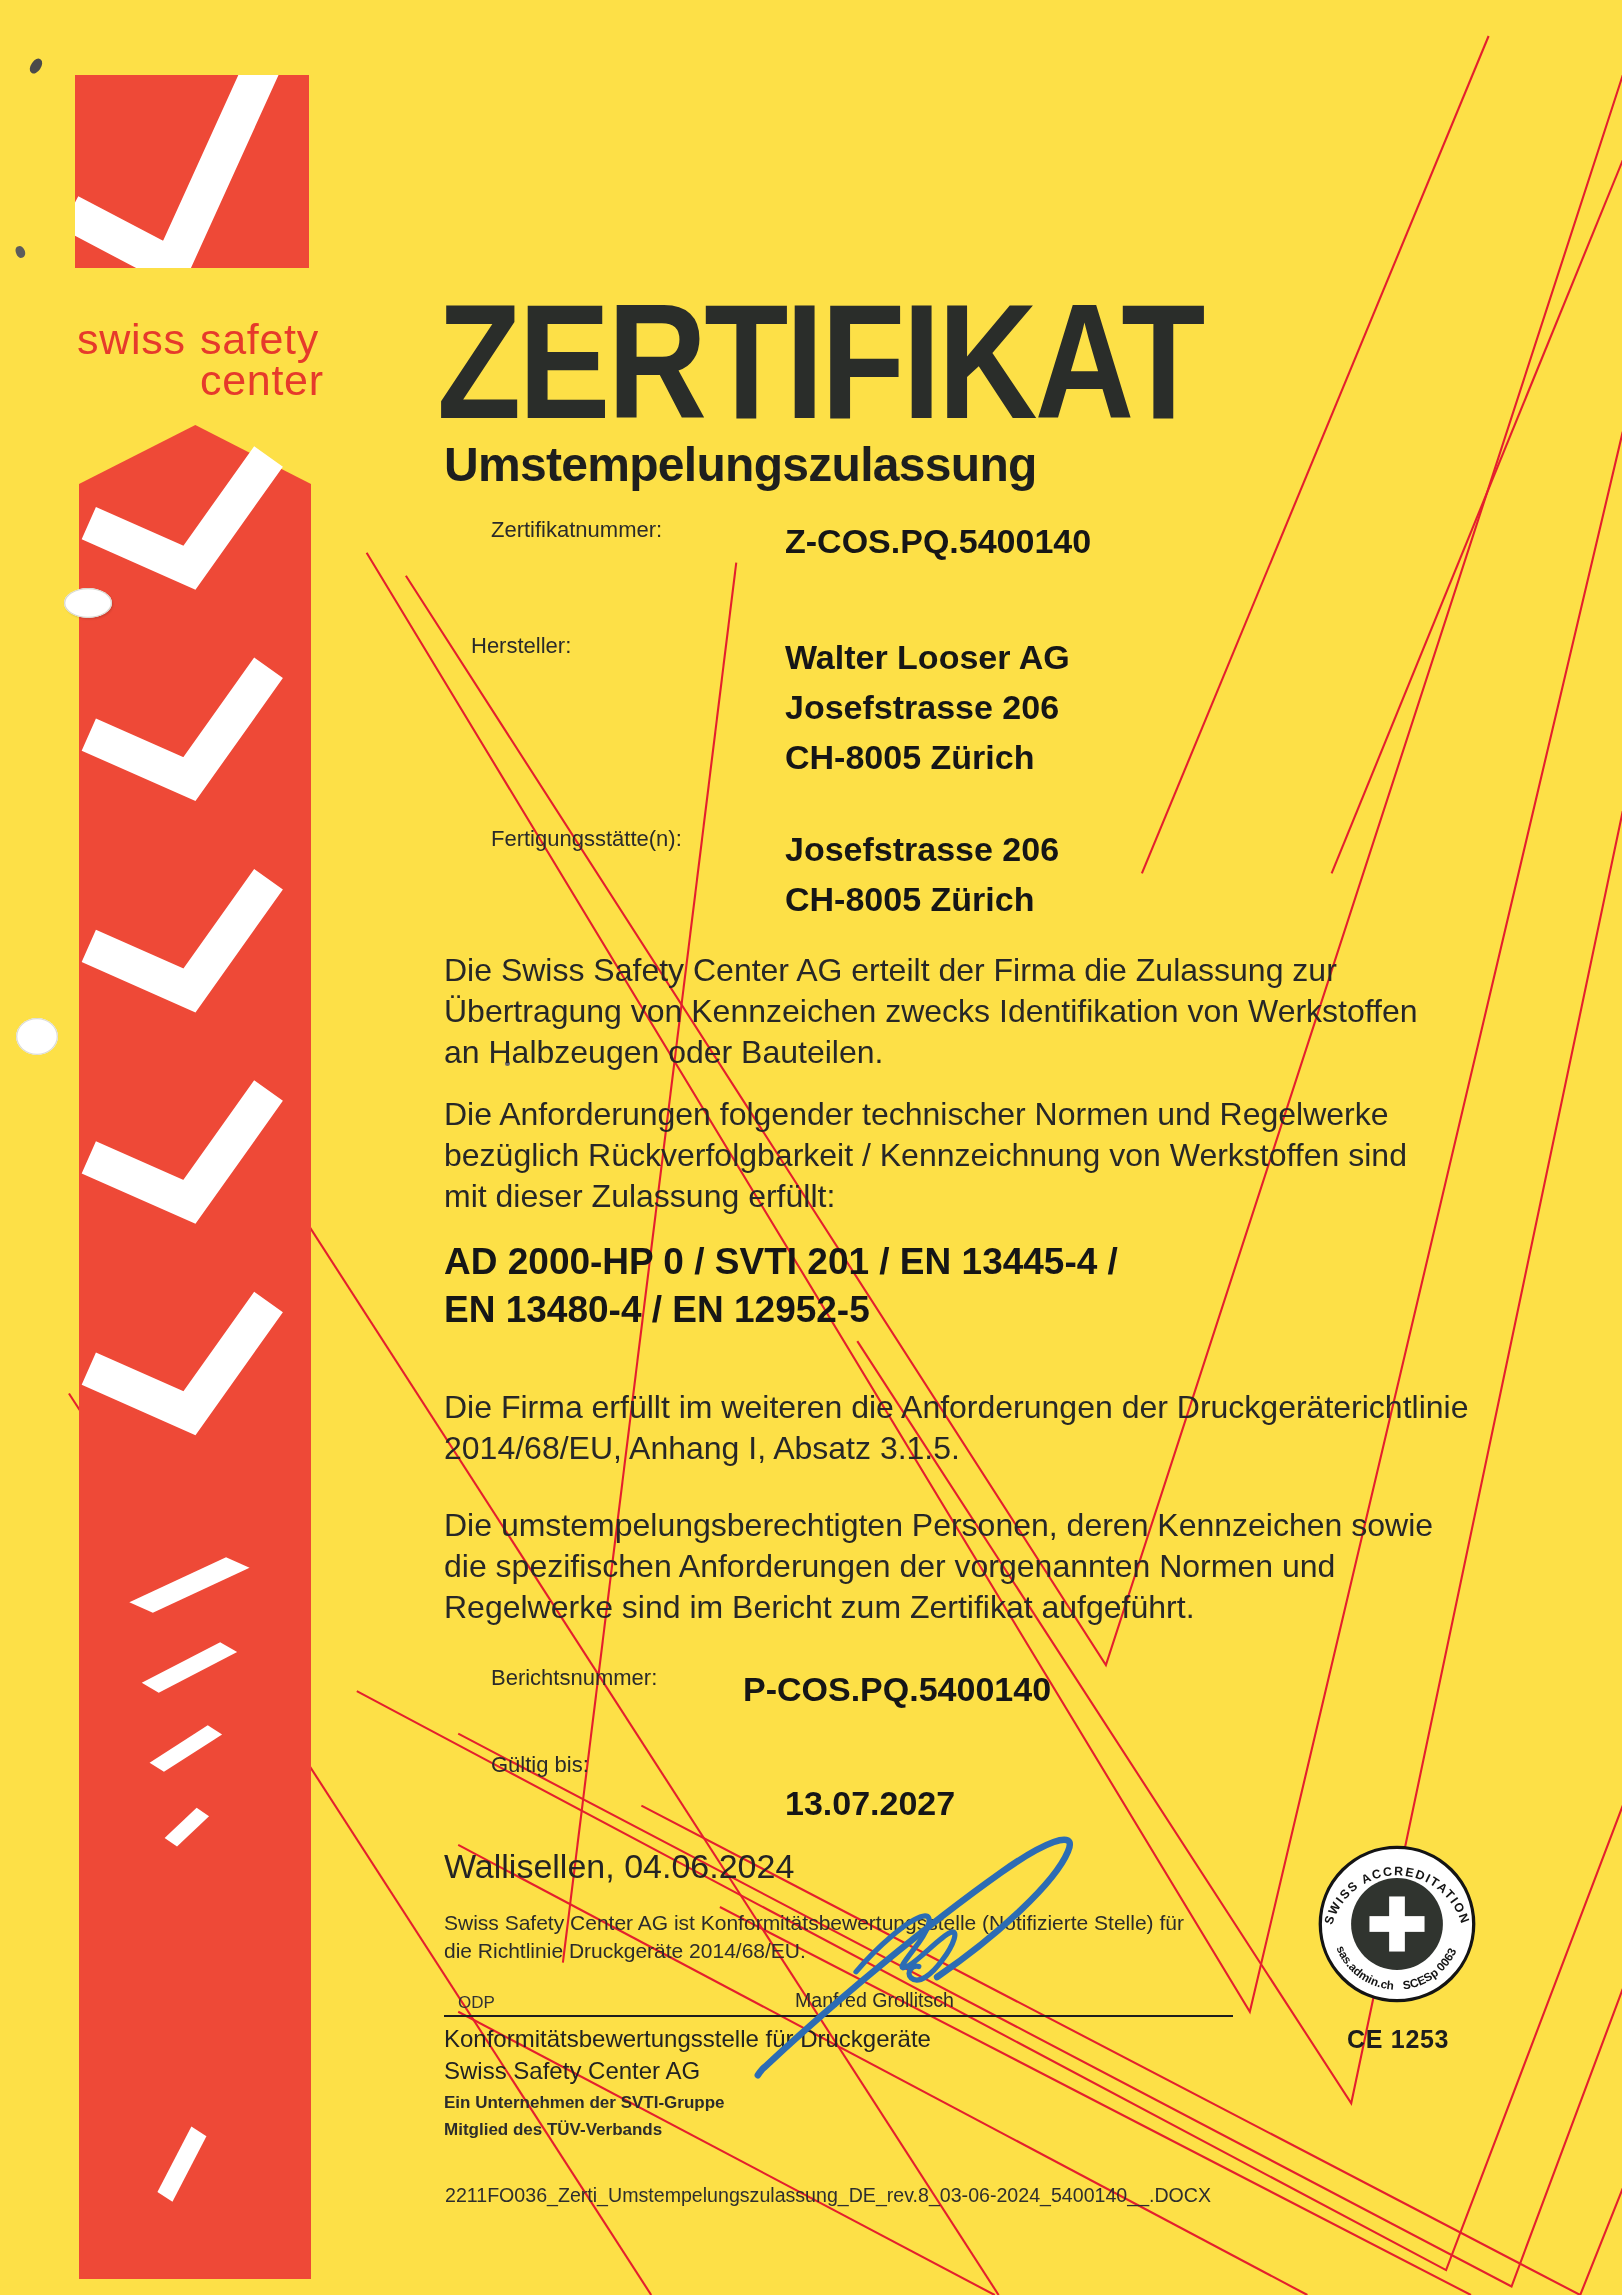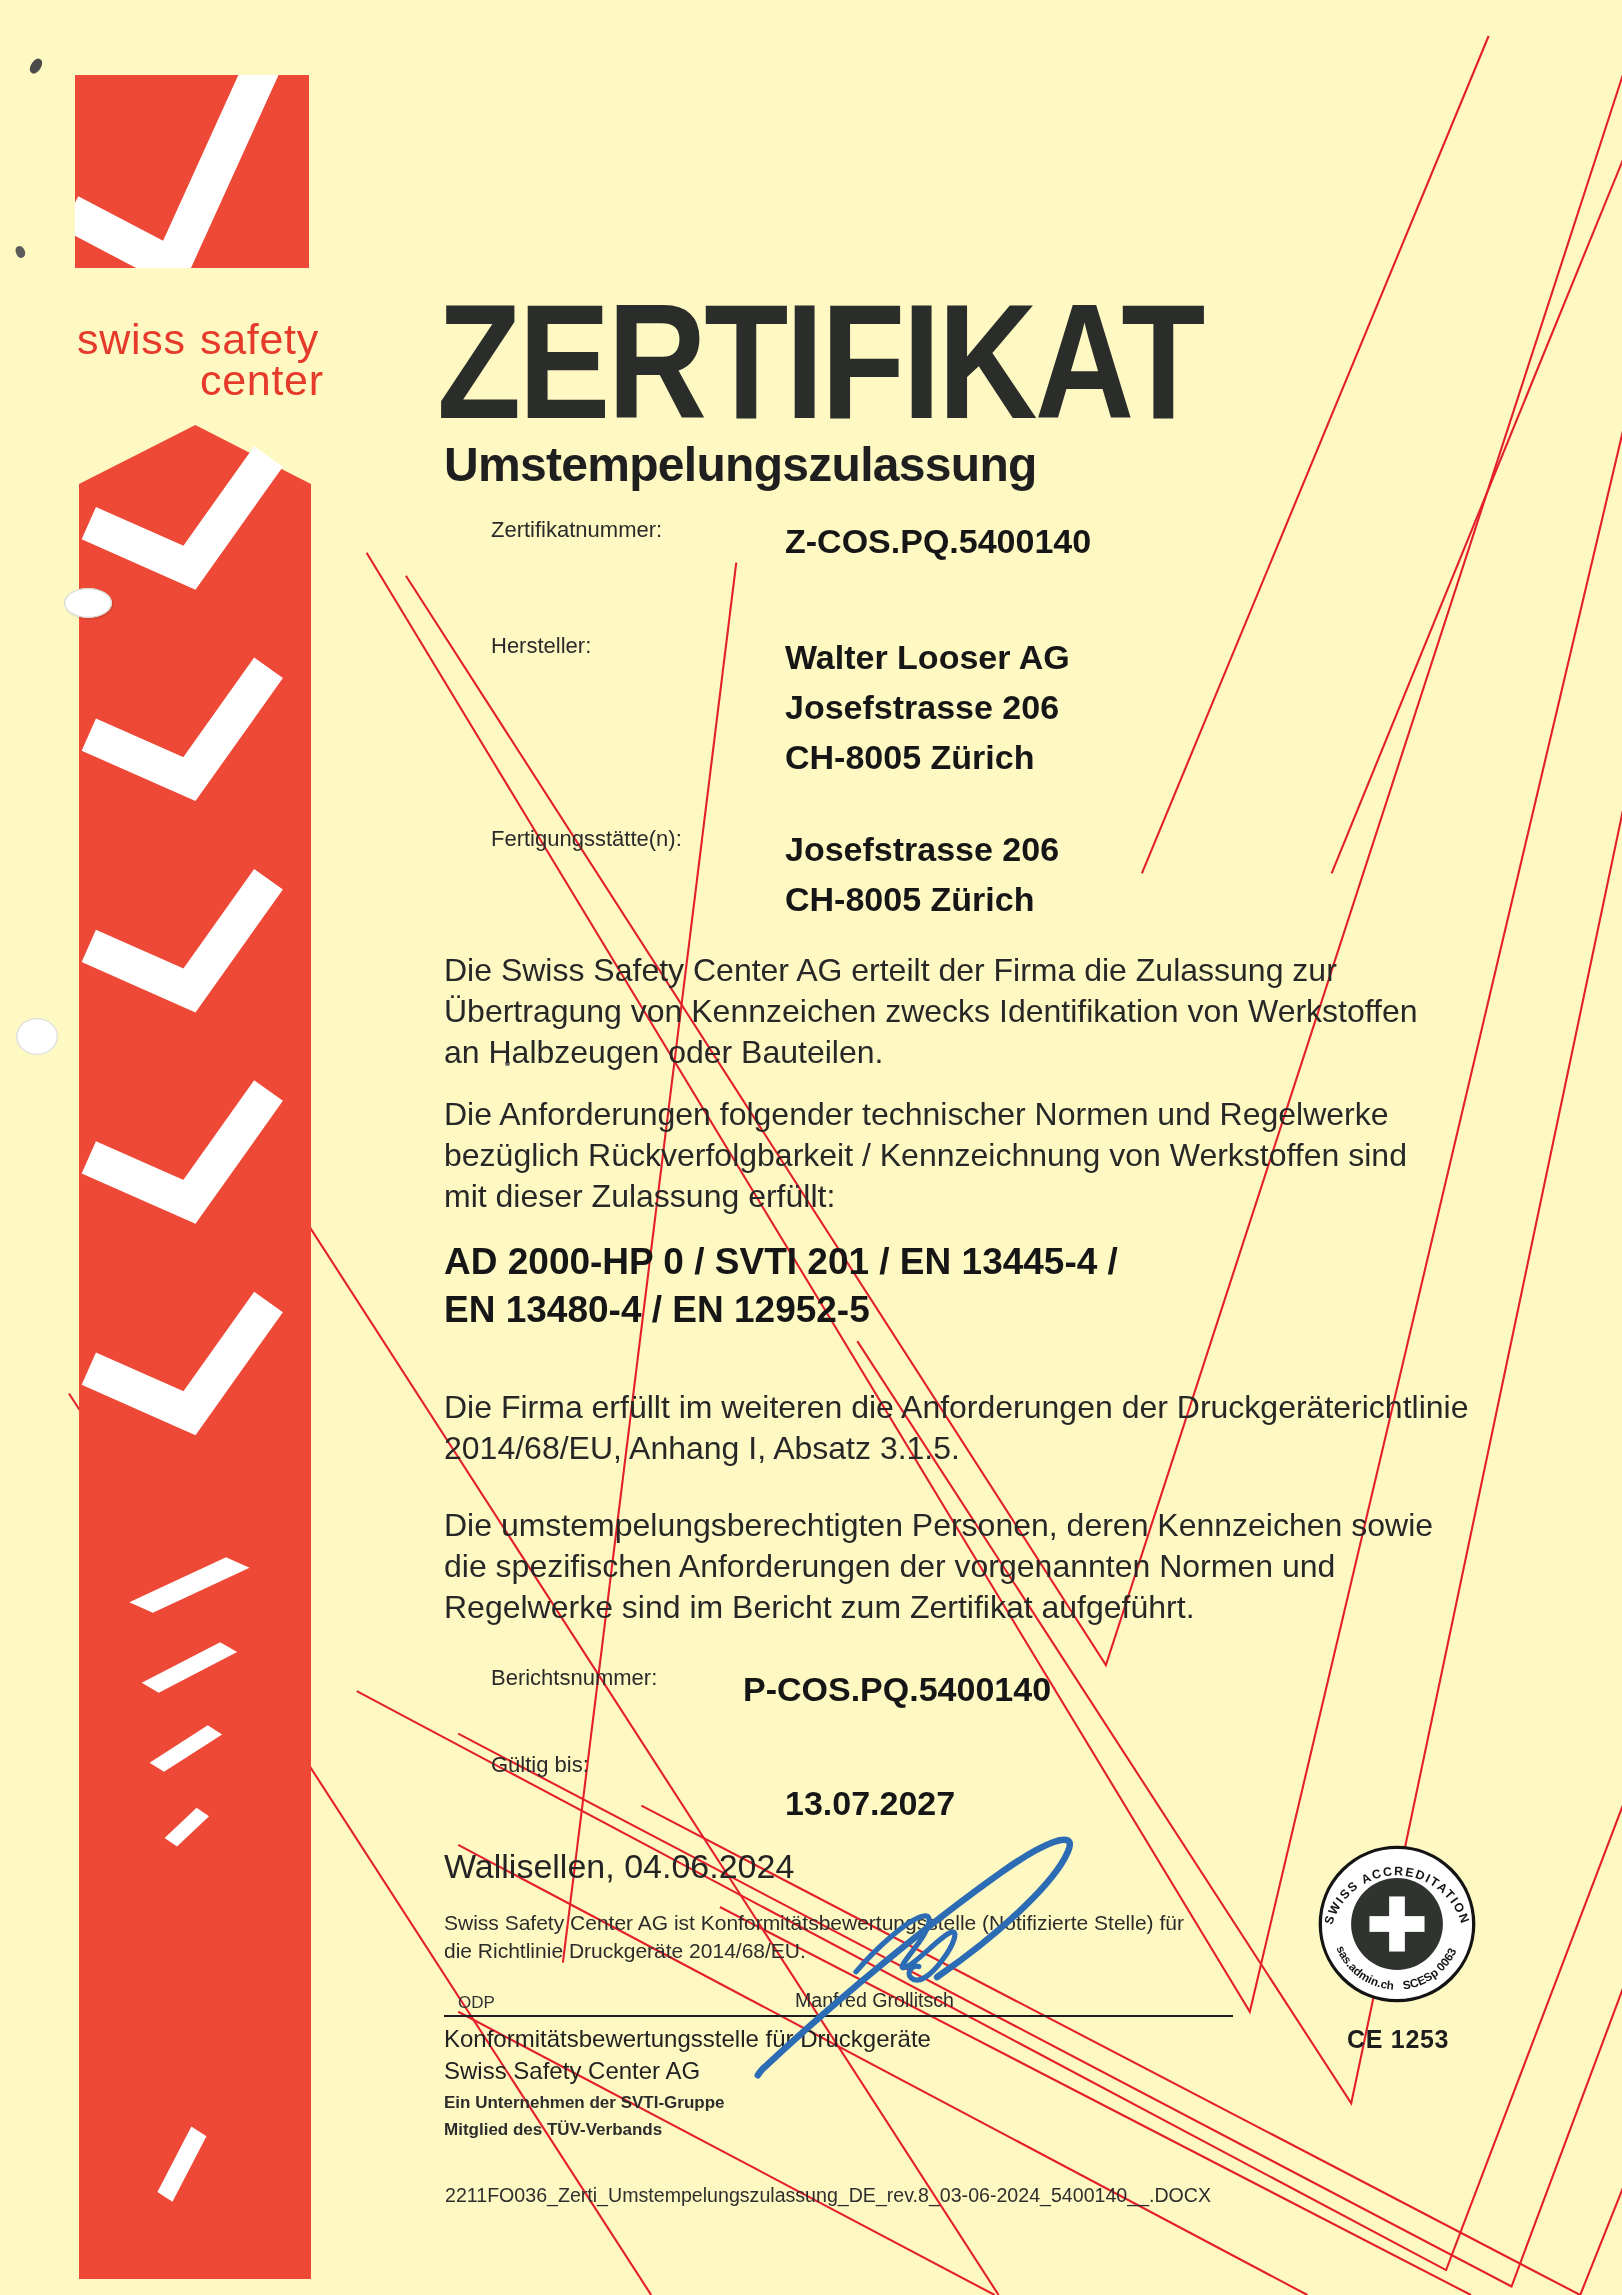--- a/index.html
+++ b/index.html
@@ -1,20 +1,20 @@
 <!DOCTYPE html>
 <html style="font-size:10.5px"><head>
 <meta charset="utf-8">
 <style>
   * { margin:0; padding:0; box-sizing:border-box; }
   html,body { background:#9a9a9a; }
   body { font-family:"Liberation Sans", sans-serif; }
   #page {
     position:relative; width:1623px; height:2295px;
-    background:#fef9c3; overflow:hidden;
+    background:#fde047; overflow:hidden;
   }
   .abs { position:absolute; }
   .pre { white-space:pre-line; }
 
   
   #logo-square { left:75px; top:75px; width:234px; height:193px; }
   #brand-swiss  { left:77px; top:315px; font-size:43px; color:#e63a2b; letter-spacing:0.7px; }
   #brand-safety { left:200px; top:315px; font-size:43px; color:#e63a2b; letter-spacing:0.7px; }
   #brand-center { left:200px; top:356px; font-size:43px; color:#e63a2b; letter-spacing:0.7px; }
   #banner { left:79px; top:425px; width:232px; height:1854px; }
@@ -33,21 +33,21 @@
   
   #cert-title {
     left:437px; top:280px; font-size:164px; font-weight:bold; color:#2a2d2a;
     letter-spacing:-3.3px; transform:scaleX(0.84); transform-origin:left top; line-height:1;
   }
   #cert-subtitle { left:444px; top:437px; font-size:48px; font-weight:bold; color:#1e1f1e; letter-spacing:-0.7px; }
   .label   { font-size:22px; color:#2a2a2a;margin-left:47px; }
   .value-b { font-size:34px; font-weight:bold; color:#161616; line-height:50px; }
   #cert-number-label { left:444px; top:517px; }
   #cert-number-value { left:785px; top:516px; }
-  #hersteller-label  { left:444px; top:633px; }
+  #hersteller-label  { left:424px; top:633px; }
   #hersteller-value  { left:785px; top:632px; }
   #fertigung-label   { left:444px; top:826px; }
   #fertigung-value   { left:785px; top:824px; }
   .para { font-size:32px; color:#272727; line-height:41px; }
   #para-1 { left:444px; top:950px; width:1112px; }
   #para-2 { left:444px; top:1094px; width:1112px; }
   #norms  { left:444px; top:1238px; font-size:37px; font-weight:bold; color:#161616; line-height:48px; }
   #para-3 { left:444px; top:1387px; width:1171px; }
   #para-4 { left:444px; top:1505px; width:1112px; }
   #report-label { left:444px;  top:1665px; }

